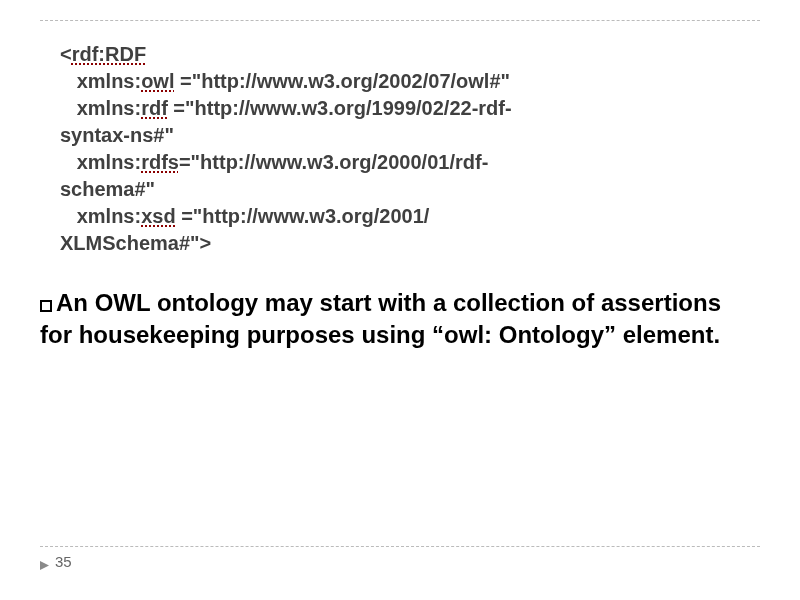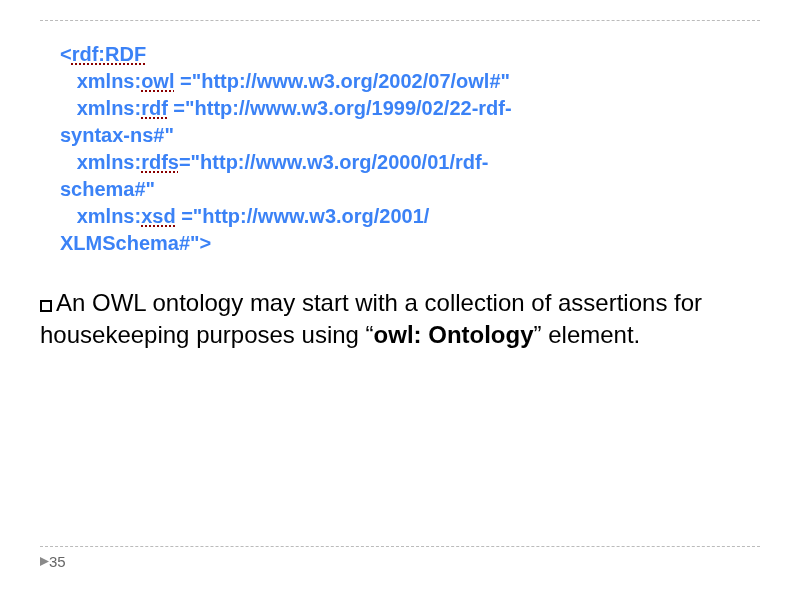--- a/index.html
+++ b/index.html
@@ -1,26 +1,26 @@
 <!DOCTYPE html>
 <html><head>
 <meta charset="utf-8">
 <style>
   * { margin: 0; padding: 0; box-sizing: border-box; }
   html, body { width: 800px; height: 600px; background: #fff; font-family: Arial, Helvetica, sans-serif; color: #000; }
   .slide { position: relative; width: 800px; height: 600px; padding: 20px 40px 0 40px; }
   .title { font-size: 30px; font-weight: 400; color: #222; padding-bottom: 6px; margin-bottom: 18px; }
   .dashed-divider { border: none; border-top: 1px dashed #bbb; margin: 0; }
-  .code-block { margin: 20px 0 16px 20px; font-family: Arial, Helvetica, sans-serif; font-size: 20px; font-weight: 700; color: #3b82f6; line-height: 1.35; white-space: pre-wrap; word-break: break-word; max-width: 680px; }
+  .code-block { margin: 20px 0 16px 20px; font-family: Arial, Helvetica, sans-serif; font-size: 20px; font-weight: 700; color: #404040; line-height: 1.35; white-space: pre-wrap; word-break: break-word; max-width: 680px; }
   .code-block .kw { text-decoration: underline dotted; text-decoration-color: #8a0000; text-underline-offset: 2px; }
-  .body-text { margin-top: 30px; font-size: 24px; color: #000; line-height: 1.35; max-width: 700px; }
+  .body-text { margin-top: 30px; font-size: 24px; color: #000; line-height: 1.35; max-width: 700px; font-weight: bold; }
   .bullet-sq { display: inline-block; width: 12px; height: 12px; border: 2px solid #000; margin-right: 4px; vertical-align: -1px; }
   .footer { position: absolute; left: 40px; bottom: 30px; right: 40px; }
   .footer .dashed-divider { margin-bottom: 6px; }
-  .footer-row { display: flex; align-items: center; }
+  .footer-row { display: flex; align-items: flex-end; gap: 6px; }
   .footer-arrow { width: 9px; height: 9px; display: inline-block; }
   .footer-arrow svg { display: block; }
   .page-num { font-size: 15px; color: #666; }
 </style>
 </head>
 <body>
 
 <div class="slide">
 
   <hr class="dashed-divider">

